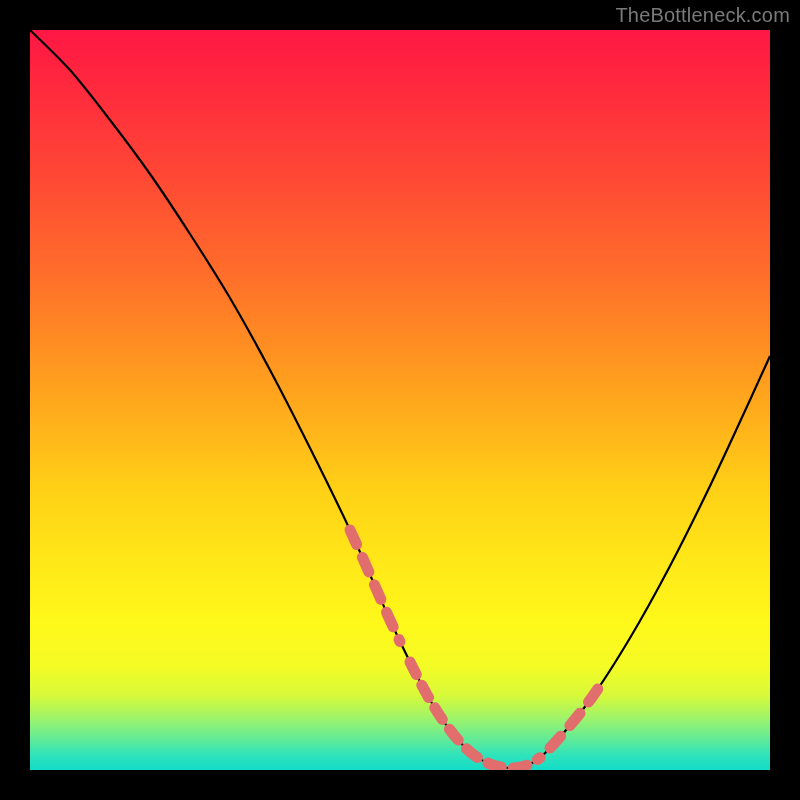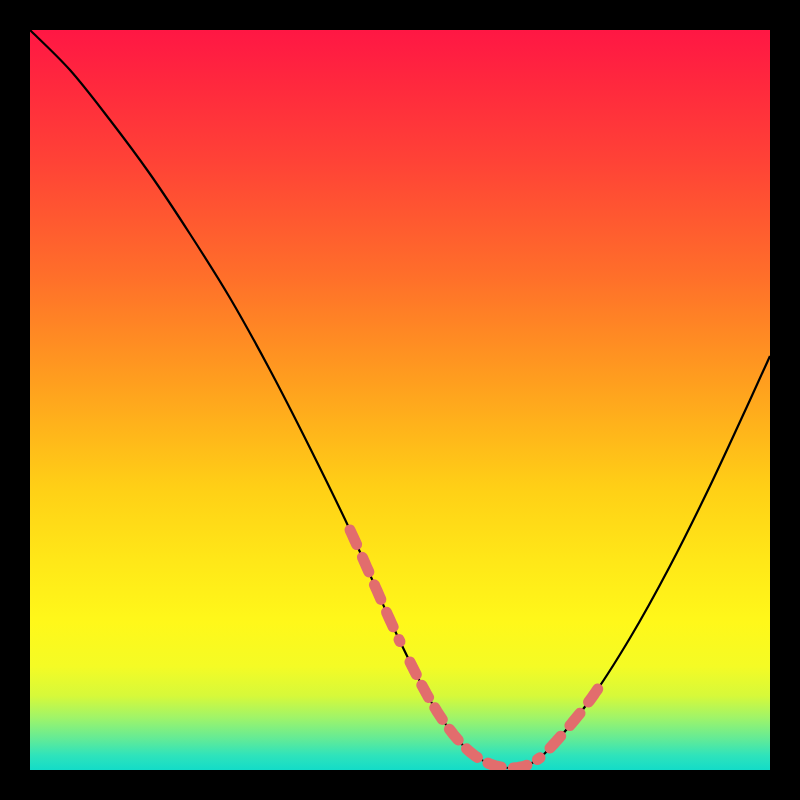--- a/index.html
+++ b/index.html
@@ -65,20 +65,21 @@
     font-weight: 500;
     letter-spacing: 0.2px;
     user-select: none;
   }
 </style>
 </head>
 <body>
 
 <div class="stage">
 
+  <div class="watermark">TheBottleneck.com</div>
 
   <div class="plot-area">
     <div class="gradient"></div>
 
     <svg class="curve" viewBox="0 0 740 740" preserveAspectRatio="none">
       <path id="main-curve" fill="none" stroke="#000000" stroke-width="2.2" d="M 0 0 C 6.666666666666667 6.666666666666667, 26.666666666666664 25, 40 40 C 53.333333333333336 55, 66.66666666666667 72.66666666666667, 80 90 C 93.33333333333333 107.33333333333333, 106.66666666666667 125, 120 144 C 133.33333333333334 163, 146.66666666666666 183.33333333333334, 160 204 C 173.33333333333334 224.66666666666666, 186.66666666666666 245.33333333333334, 200 268 C 213.33333333333334 290.6666666666667, 226.66666666666666 315, 240 340 C 253.33333333333334 365, 266.6666666666667 391.3333333333333, 280 418 C 293.3333333333333 444.6666666666667, 306.6666666666667 471.3333333333333, 320 500 C 333.3333333333333 528.6666666666666, 350 568, 360 590 C 370 612, 373.3333333333333 618.6666666666666, 380 632 C 386.6666666666667 645.3333333333334, 393.3333333333333 658.6666666666666, 400 670 C 406.6666666666667 681.3333333333334, 413.3333333333333 691.3333333333334, 420 700 C 426.6666666666667 708.6666666666666, 433.3333333333333 716.3333333333334, 440 722 C 446.6666666666667 727.6666666666666, 453.3333333333333 731.3333333333334, 460 734 C 466.6666666666667 736.6666666666666, 473.3333333333333 738, 480 738 C 486.6666666666667 738, 493.3333333333333 737.3333333333334, 500 734 C 506.6666666666667 730.6666666666666, 510 728.6666666666666, 520 718 C 530 707.3333333333334, 546.6666666666666 688.3333333333334, 560 670 C 573.3333333333334 651.6666666666666, 586.6666666666666 630.3333333333334, 600 608 C 613.3333333333334 585.6666666666666, 626.6666666666666 561.3333333333334, 640 536 C 653.3333333333334 510.6666666666667, 666.6666666666666 483.6666666666667, 680 456 C 693.3333333333334 428.3333333333333, 710 391.6666666666667, 720 370 C 730 348.3333333333333, 736.6666666666666 333.3333333333333, 740 326"></path>
       <path id="dash-left" fill="none" stroke-linecap="round" d="M 320.0 500.0 L 322.1 504.5 L 324.2 509.1 L 326.3 513.7 L 328.3 518.3 L 330.4 522.9 L 332.5 527.6 L 334.6 532.3 L 336.7 537.1 L 338.8 541.8 L 340.8 546.6 L 342.9 551.3 L 345.0 556.1 L 347.1 560.8 L 349.2 565.6 L 351.3 570.3 L 353.3 575.1 L 355.4 579.8 L 357.5 584.5 L 359.6 589.1 L 361.7 593.7 L 363.8 598.2 L 365.8 602.7 L 367.9 607.2 L 370.0 611.6" stroke="#e26d6d" stroke-width="11" stroke-dasharray="16 14"></path>
       <path id="dash-floor" fill="none" stroke-linecap="round" d="M 380.0 632.0 L 385.4 642.8 L 390.8 653.3 L 396.3 663.4 L 401.7 672.8 L 407.1 681.5 L 412.5 689.7 L 417.9 697.2 L 423.3 704.2 L 428.8 710.7 L 434.2 716.6 L 439.6 721.6 L 445.0 725.9 L 450.4 729.4 L 455.8 732.2 L 461.3 734.5 L 466.7 736.2 L 472.1 737.4 L 477.5 737.9 L 482.9 738.0 L 488.3 737.5 L 493.8 736.4 L 499.2 734.4 L 504.6 731.6 L 510.0 727.7" stroke="#e26d6d" stroke-width="11" stroke-dasharray="14 12"></path>
       <path id="dash-right" fill="none" stroke-linecap="round" d="M 520.0 718.0 L 522.1 715.8 L 524.2 713.5 L 526.3 711.2 L 528.3 708.9 L 530.4 706.5 L 532.5 704.1 L 534.6 701.7 L 536.7 699.3 L 538.8 696.9 L 540.8 694.4 L 542.9 691.9 L 545.0 689.4 L 547.1 686.8 L 549.2 684.2 L 551.3 681.6 L 553.3 678.9 L 555.4 676.2 L 557.5 673.4 L 559.6 670.6 L 561.7 667.7 L 563.8 664.8 L 565.8 661.8 L 567.9 658.8 L 570.0 655.7" stroke="#e26d6d" stroke-width="11" stroke-dasharray="16 14"></path>
     </svg>

